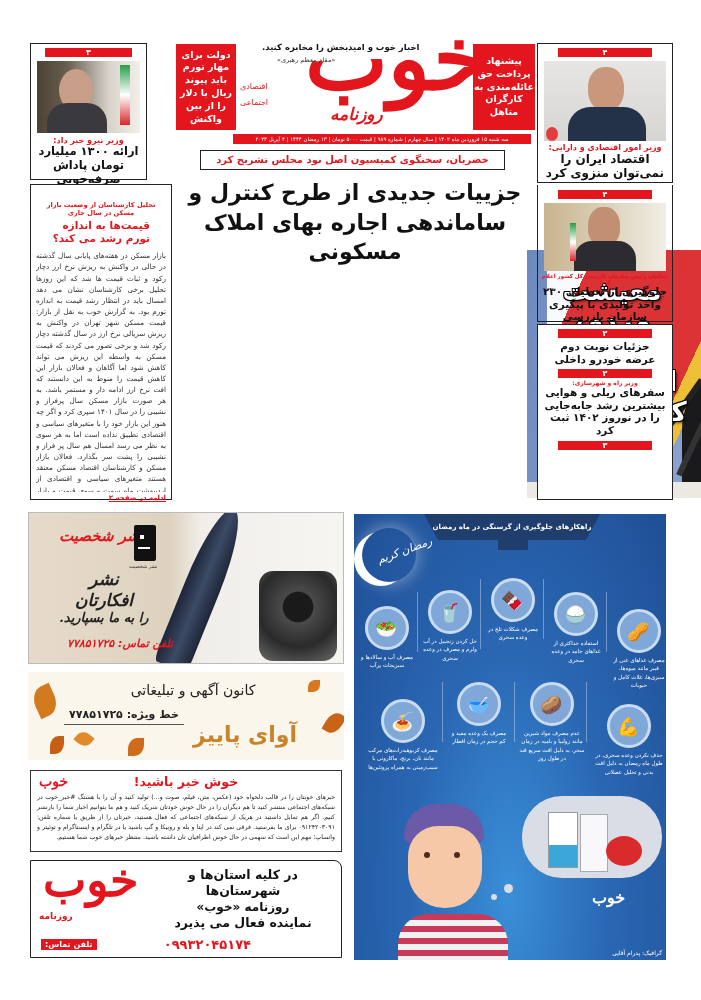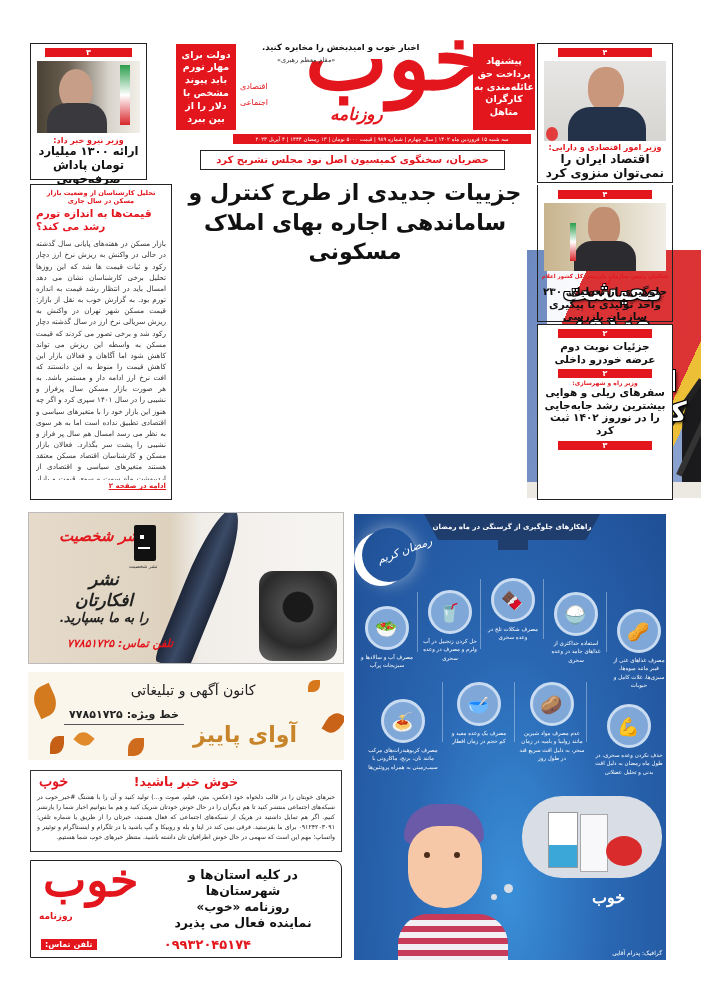--- a/index.html
+++ b/index.html
@@ -25,21 +25,21 @@
   <div class="photo" style="margin:4px 6px 0; height:72px; background:linear-gradient(90deg,#4a4236 0%,#6a5f50 30%,#d8d4cc 70%,#f2efe8 100%);">
     <div style="position:absolute; left:22px; top:8px; width:34px; height:42px; border-radius:50%; background:#c79f88;"></div>
     <div style="position:absolute; left:10px; top:42px; width:60px; height:34px; border-radius:20px 20px 0 0; background:#3a3a3e;"></div>
     <div style="position:absolute; right:10px; top:4px; width:10px; height:60px; background:linear-gradient(#2a9d4a,#fff,#d8262b);"></div>
   </div>
   <div class="kicker" style="margin-top:3px;">وزیر نیرو خبر داد:</div>
   <div class="hl" style="font-size:11.5px; padding:0 4px;">ارائه ۱۳۰۰ میلیارد تومان پاداش صرفه‌جویی</div>
 </div>
 
 <div class="abs redbox" style="left:176px; top:44px; width:60px; height:86px; font-size:9.5px;">
-  <span>دولت برای مهار تورم باید پیوند مشخص با دلار را از بین ببرد</span>
+  <span>دولت برای مهار تورم باید پیوند ریال با دلار را از بین واکنش</span>
 </div>
 
 <div class="abs" style="left:240px; top:20px; width:220px; height:110px;">
   <div style="position:absolute; left:65px; top:-6px; font-family:'DejaVu Serif',serif; font-size:88px; font-weight:bold; color:#e3161d; line-height:1;">خوب</div>
   <div style="position:absolute; left:90px; top:84px; font-size:17px; font-weight:bold; color:#e3161d; font-style:italic;">روزنامه</div>
   <div style="position:absolute; left:0px; top:62px; font-size:8px; color:#e3161d; letter-spacing:2px;">اقتصادی</div>
   <div style="position:absolute; left:0px; top:78px; font-size:8px; color:#e3161d; letter-spacing:2px;">اجتماعی</div>
 </div>
 <div class="abs" style="left:262px; top:42px; font-size:8.5px; font-weight:bold; color:#111;">اخبار خوب و امیدبخش را مخابره کنید.</div>
 <div class="abs" style="left:277px; top:56px; font-size:6.5px; color:#333;">«مقام معظم رهبری»</div>
@@ -72,23 +72,23 @@
   <div style="position:absolute; left:46px; top:7px; background:#e3161d; color:#fff; font-size:9px; font-weight:bold; padding:1px 5px;">رئیس قوه قضائیه:</div>
 
   <div style="position:absolute; left:10px; top:26px; width:150px; text-align:center; color:#fff; font-weight:bold; font-size:27px; line-height:1.12; text-shadow:1px 1px 0 #000,-1px 1px 0 #000,1px -1px 0 #000,-1px -1px 0 #000,2px 2px 3px rgba(0,0,0,0.6);">
     <div>معیشت</div>
     <div>مردم، مسئله</div>
     <div>اولویت‌دار</div>
     <div>کشور است</div>
   </div>
 </div>
 
-<div class="abs bx" style="left:30px; top:184px; width:142px; height:316px; padding:4px 5px;">
+<div class="abs bx" style="left:30px; top:184px; width:142px; height:316px; padding:16px 5px;">
   <div class="kicker" style="font-size:6.6px;">تحلیل کارشناسان از وضعیت بازار مسکن در سال جاری</div>
-  <div style="color:#e3161d; font-weight:bold; font-size:10.5px; text-align:left; line-height:1.25; margin:2px 0 5px;">قیمت‌ها به اندازه تورم رشد می کند؟</div>
+  <div style="color:#e3161d; font-weight:bold; font-size:10.5px; text-align:right; line-height:1.25; margin:2px 16px 5px;">قیمت‌ها به اندازه تورم رشد می کند؟</div>
   <div class="para" style="height:242px; overflow:hidden;">بازار مسکن در هفته‌های پایانی سال گذشته در حالی در واکنش به ریزش نرخ ارز دچار رکود و ثبات قیمت ها شد که این روزها تحلیل برخی کارشناسان نشان می دهد امسال باید در انتظار رشد قیمت به اندازه تورم بود. به گزارش خوب به نقل از بازار: قیمت مسکن شهر تهران در واکنش به ریزش سریالی نرخ ارز در سال گذشته دچار رکود شد و برخی تصور می کردند که قیمت مسکن به واسطه این ریزش می تواند کاهش شود اما آگاهان و فعالان بازار این کاهش قیمت را منوط به این دانستند که افت نرخ ارز ادامه دار و مستمر باشد. به هر صورت بازار مسکن سال پرفراز و نشیبی را در سال ۱۴۰۱ سپری کرد و اگر چه هنوز این بازار خود را با متغیرهای سیاسی و اقتصادی تطبیق نداده است اما به هر سوی به نظر می رسد امسال هم سال پر فراز و نشیبی را پشت سر بگذارد. فعالان بازار مسکن و کارشناسان اقتصاد مسکن معتقد هستند متغیرهای سیاسی و اقتصادی از اردیبهشت ماه سمت و سوی قیمت و بازار املاک را مشخص می کند و از هم اکنون رفتن به پیشواز پیش بینی و تحلیل بازار مسکن کمی سخت و دشوار است. بازار مسکن در سال ۱۴۰۱ تحت تاثیر برخی عوامل همچون اصلاح نظام یارانه‌ای، نوسانات نرخ ارز، اوضاع سیاسی و بین الملل و در نهایت رشد قیمت نهاده‌های ساختمانی نوسانات و روند رو به رشد قیمت ها را سپری کرد به طوریکه متوسط قیمت مسکن از ۳۶ میلیون تومان ابتدای سال به بیش از ۵۲ میلیون تومان در پایان سال رسید. اواخر پارسال قیمت مسکن در تهران با رشد ۶۶ درصد.</div>
   <div style="color:#e3161d; font-size:7px; font-weight:bold; margin-top:2px;text-decoration:underline;">ادامه در صفحه ۲</div>
 </div>
 
 <div class="abs bx" style="left:537px; top:43px; width:136px; height:140px;">
   <div class="numbar" style="margin:4px 20px 0;">۴</div>
   <div class="photo" style="margin:4px 6px 0; height:80px; background:linear-gradient(#e7e6e4,#d7d5d2);">
     <div style="position:absolute; left:44px; top:6px; width:36px; height:44px; border-radius:45%; background:#c9977c;"></div>
     <div style="position:absolute; left:24px; top:46px; width:78px; height:36px; border-radius:22px 22px 0 0; background:#243249;"></div>
     <div style="position:absolute; left:2px; top:66px; width:12px; height:14px; border-radius:50%; background:#e23c3c;"></div>

